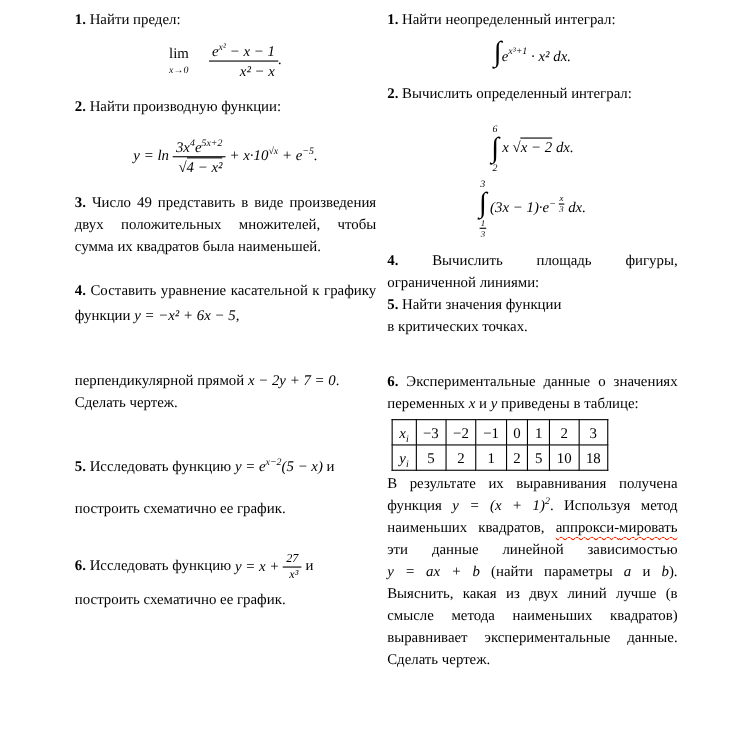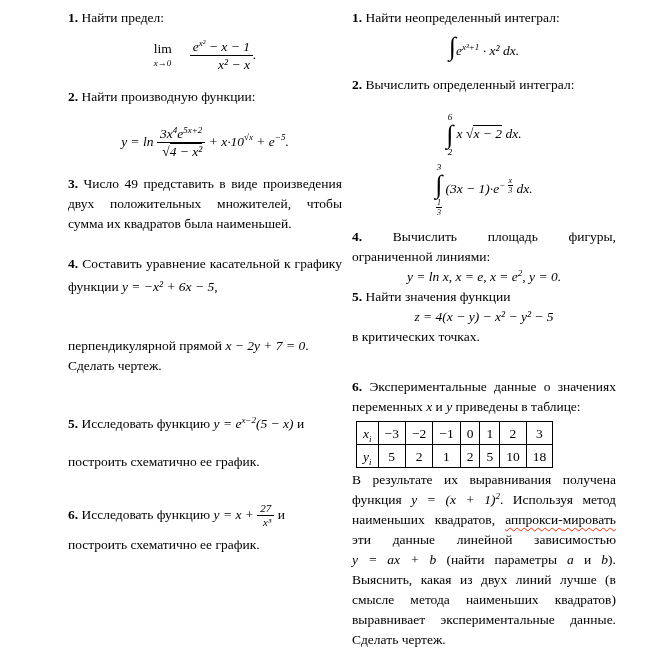--- a/index.html
+++ b/index.html
@@ -118,24 +118,22 @@
             <span class="fn">1</span>
             <span>3</span>
           </span>
       </span><span>(3x − 1)·e</span><sup class="s"><span>−</span> <span class="minifrac">
             <span class="fn">x</span>
             <span>3</span>
           </span></sup><span> dx.</span>
     </div>
 
     <p class="mt10"><b class="no">4.</b><span> Вычислить площадь фигуры, ограниченной линиями:</span></p>
-    <p class="display"><span>y = ln x,  x = e,  x = e</span><sup class="s">2</sup><span>,  y = 0.</span></p>
 
     <p><b class="no">5.</b><span> Найти значения функции</span></p>
-    <p class="display"><span>z = 4(x − y) − x² − y² − 5</span></p>
     <p><span>в критических точках.</span></p>
 
     <p class="mt30"><b class="no">6.</b><span> Экспериментальные данные о значениях переменных </span><span class="m">x</span><span> и </span><span class="m">y</span><span> приведены в таблице:</span></p>
 
     <table class="data">
       <tbody>
           <tr>
         <td class="hd"><span>x</span><sub class="i">i</sub></td>
         <td>−3</td>
         <td>−2</td>

